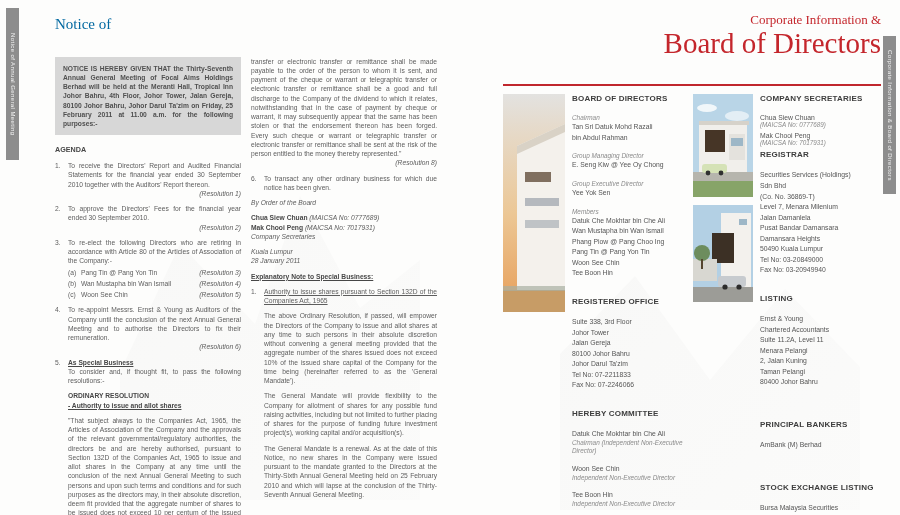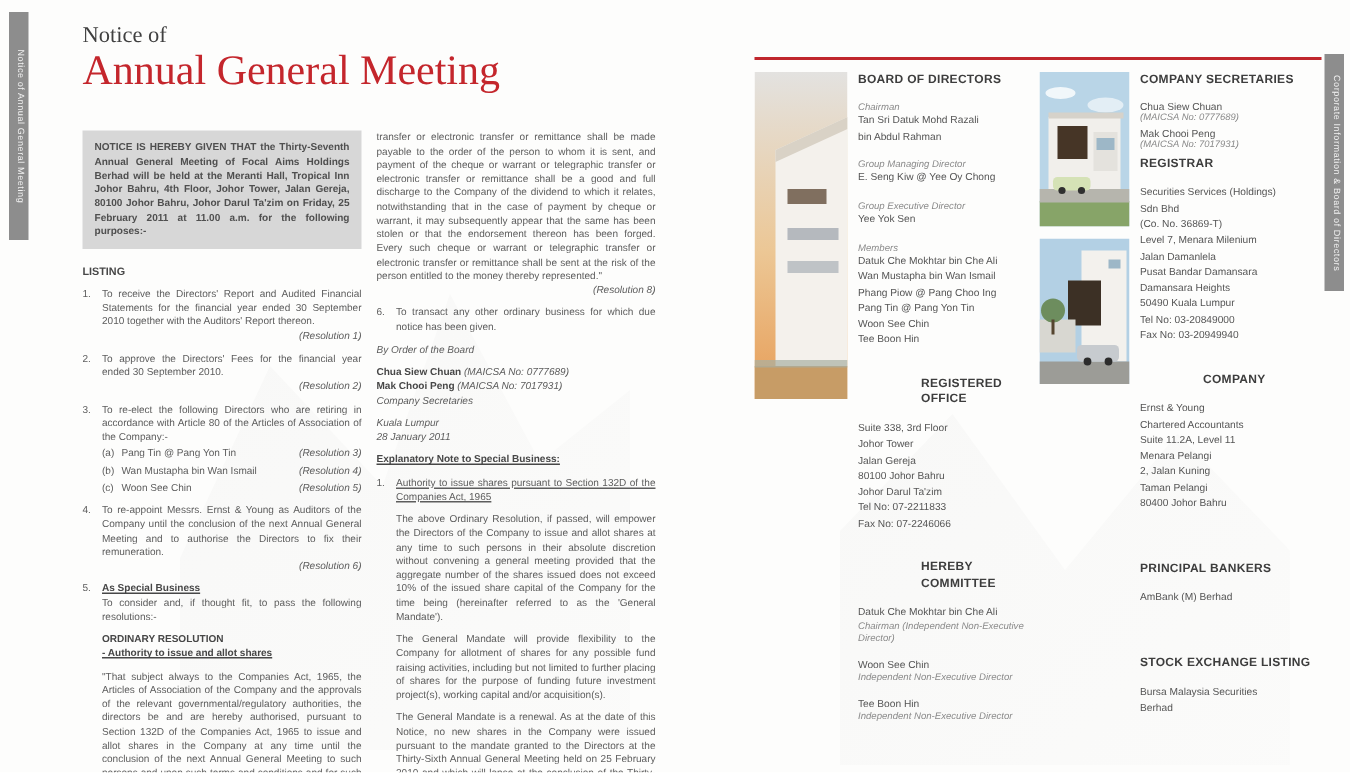--- a/index.html
+++ b/index.html
@@ -11,21 +11,21 @@
   .wm2{left:560px;top:250px;width:300px;height:260px;opacity:0.05;clip-path:polygon(0 40%,25% 10%,50% 50%,75% 15%,100% 45%,100% 100%,0 100%);}
 
   
   .vtab{position:absolute;background:#8d8d8d;color:#f2f2f2;writing-mode:vertical-rl;
         font-size:6px;letter-spacing:.4px;text-align:center;box-sizing:border-box;padding:5px 3px;}
   .vtab-left{left:6px;top:8px;width:13px;height:152px;}
   .vtab-right{right:4px;top:36px;width:13px;height:158px;}
 
   
   .leftpage{position:absolute;left:55px;top:16px;width:382px;}
-  .t-small{font-family:"Liberation Serif",serif;color:#404040;font-size:15px;line-height:1.1;}
+  .t-small{font-family:"Liberation Serif",serif;color:#0369a1;font-size:15px;line-height:1.1;}
   .t-large{font-family:"Liberation Serif",serif;color:#c4262c;font-size:28px;line-height:1.1;}
   .cols{display:flex;gap:10px;margin-top:24px;}
   .col{width:186px;font-size:6.7px;color:#5d5d5d;line-height:1.38;text-align:justify;}
   .noticebox{background:#d7d7d7;padding:7px 8px;font-weight:bold;color:#4f4f4f;margin-bottom:10px;}
   .bld{font-weight:bold;color:#474747;}
   .agenda-h{font-weight:bold;color:#474747;font-size:7.2px;margin-bottom:6px;}
   .item{display:flex;margin-bottom:6px;}
   .inum{width:13px;flex:none;}
   .itext{flex:1;}
   .res{text-align:right;font-style:italic;}
@@ -46,48 +46,47 @@
   .redline{border-top:2px solid #c0272d;margin-top:26px;}
   .rcontent{display:flex;gap:7px;margin-top:8px;}
   .photo-tall{width:62px;height:218px;flex:none;}
   .colA{width:114px;flex:none;font-size:6.8px;color:#555;}
   .photos{width:60px;flex:none;display:flex;flex-direction:column;gap:8px;}
   .colB{width:122px;flex:none;font-size:6.8px;color:#555;}
   .sec-h{font-weight:bold;color:#3d3d3d;font-size:8px;letter-spacing:.2px;margin-bottom:10px;line-height:1.3;}
   .role{font-style:italic;color:#8a8a8a;font-size:6.4px;margin-bottom:1px;}
   .grp{margin-bottom:9px;}
   .lines div{line-height:1.55;}
-  .gap16{margin-top:32px;} .gap18{margin-top:18px;margin-left:42px;} .gap26{}
+  .gap16{margin-top:32px;} .gap18{margin-top:18px;} .gap26{}
   .ac-name{margin-top:8px;line-height:1.4;}
   .ac-role{font-style:italic;color:#8a8a8a;font-size:6.4px;line-height:1.35;}
   .cs-note{font-style:italic;color:#8a8a8a;font-size:6.3px;line-height:1.4;margin-bottom:2px;}
   svg{display:block;}
 </style>
 </head>
 <body>
 
 <div class="page">
   <div class="wm wm1"></div>
   <div class="wm wm2"></div>
 
   <div class="vtab vtab-left">Notice of Annual General Meeting</div>
   <div class="vtab vtab-right">Corporate Information &amp; Board of Directors</div>
 
   <div class="leftpage">
     <div class="t-small">Notice of</div>
-    <div class="t-large">Annual General Meeting</div>
 
     <div class="cols">
 
       <div class="col">
         <div class="noticebox">
           <span>NOTICE IS HEREBY GIVEN THAT</span><span> the Thirty-Seventh Annual General Meeting of Focal Aims Holdings Berhad will be held at the Meranti Hall, Tropical Inn Johor Bahru, 4th Floor, Johor Tower, Jalan Gereja, 80100 Johor Bahru, Johor Darul Ta'zim on Friday, 25 February 2011 at 11.00 a.m. for the following purposes:-</span>
         </div>
 
-        <div class="agenda-h">LISTING</div>
+        <div class="agenda-h">AGENDA</div>
 
         <div class="item">
           <div class="inum">1.</div>
           <div class="itext">
             <span>To receive the Directors' Report and Audited Financial Statements for the financial year ended 30 September 2010 together with the Auditors' Report thereon.</span>
             <div class="res">(Resolution 1)</div>
           </div>
         </div>
 
         <div class="item">
@@ -180,20 +179,24 @@
             <div class="para">The General Mandate will provide flexibility to the Company for allotment of shares for any possible fund raising activities, including but not limited to further placing of shares for the purpose of funding future investment project(s), working capital and/or acquisition(s).</div>
             <div class="para">The General Mandate is a renewal. As at the date of this Notice, no new shares in the Company were issued pursuant to the mandate granted to the Directors at the Thirty-Sixth Annual General Meeting held on 25 February 2010 and which will lapse at the conclusion of the Thirty-Seventh Annual General Meeting.</div>
           </div>
         </div>
 
       </div>
     </div>
   </div>
 
   <div class="rightpage">
+    <div class="rtitles">
+      <div class="rt-small">Corporate Information &amp;</div>
+      <div class="rt-large">Board of Directors</div>
+    </div>
     <div class="redline"></div>
 
     <div class="rcontent">
 
       <div class="photo-tall">
         <svg width="62" height="218" viewBox="0 0 62 218" xmlns="http://www.w3.org/2000/svg">
           <defs>
             <linearGradient id="sunset" x1="0" y1="0" x2="0" y2="1">
               <stop offset="0" stop-color="#e3e2e0"></stop>
                 <stop offset="0.55" stop-color="#ecc795"></stop>
@@ -324,21 +327,21 @@
             <div>(Co. No. 36869-T)</div>
             <div>Level 7, Menara Milenium</div>
             <div>Jalan Damanlela</div>
             <div>Pusat Bandar Damansara</div>
             <div>Damansara Heights</div>
             <div>50490 Kuala Lumpur</div>
             <div>Tel No: 03-20849000</div>
             <div>Fax No: 03-20949940</div>
           </div>
 
-        <div class="sec-h gap18">COMPANY</div>
+        <div class="sec-h gap18">LISTING</div>
         <div class="lines">
             <div>Ernst &amp; Young</div>
             <div>Chartered Accountants</div>
             <div>Suite 11.2A, Level 11</div>
             <div>Menara Pelangi</div>
             <div>2, Jalan Kuning</div>
             <div>Taman Pelangi</div>
             <div>80400 Johor Bahru</div>
           </div>
 

